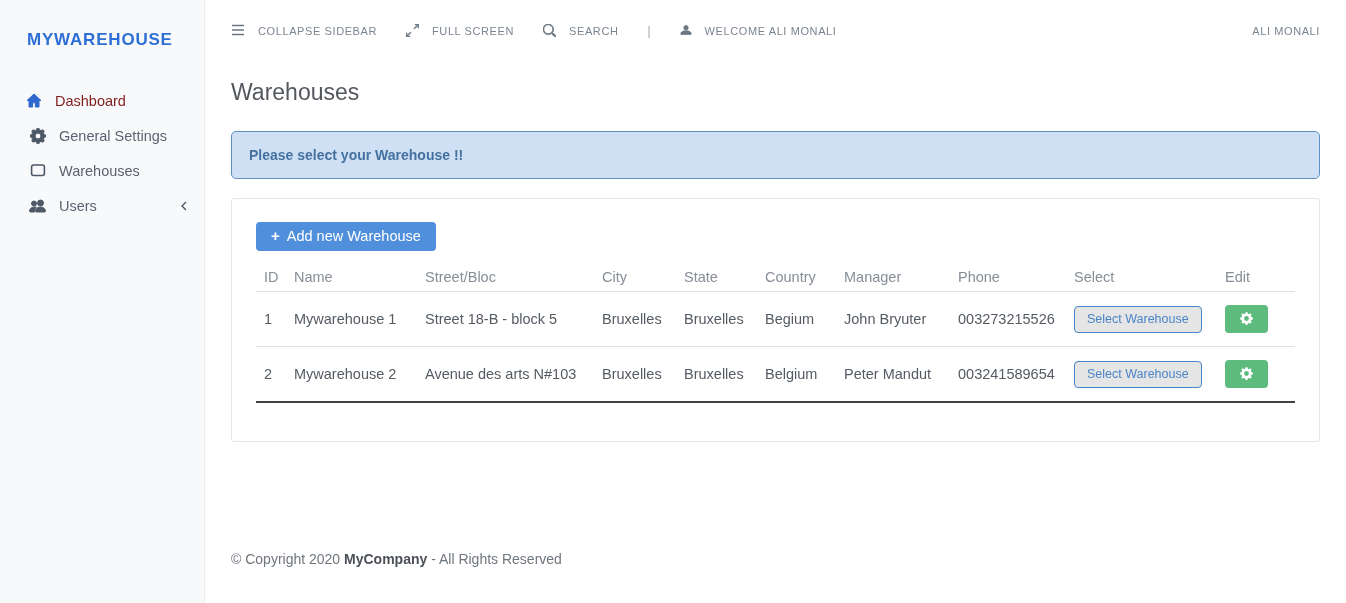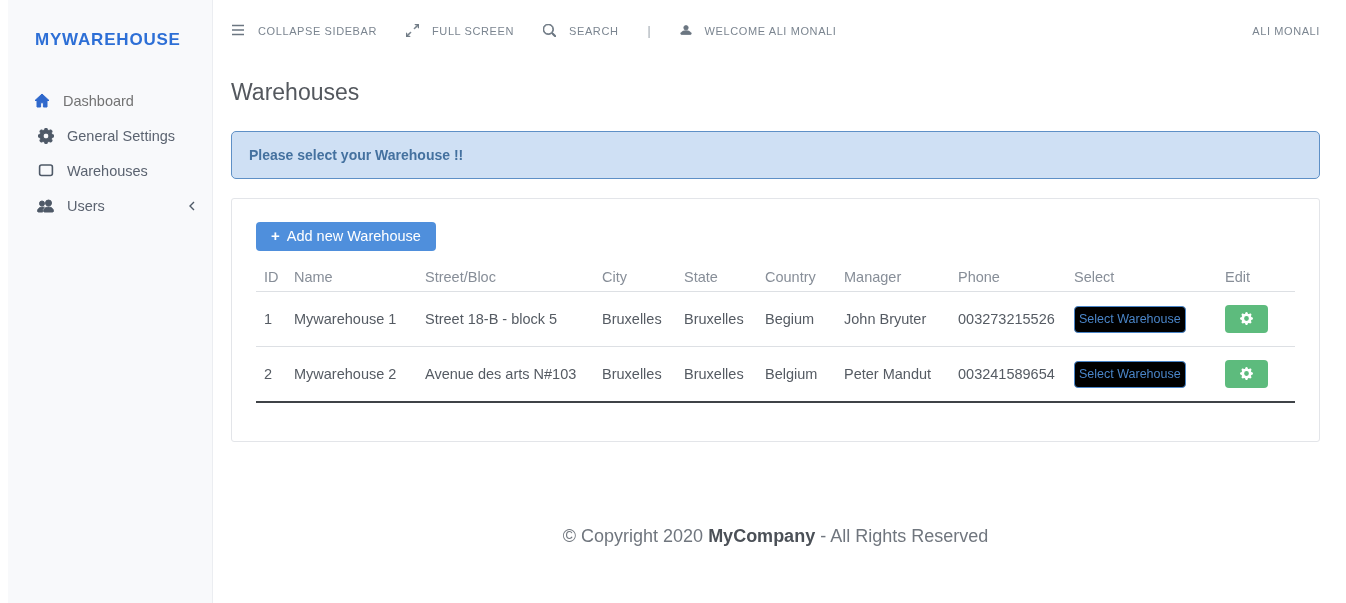--- a/index.html
+++ b/index.html
@@ -8,41 +8,41 @@
     width: 1346px; height: 603px;
     font-family: "Liberation Sans", sans-serif;
     background: #ffffff;
     overflow: hidden;
     position: relative;
     color: #555b63;
   }
 
   
   .sidebar {
-    position: absolute; left: 8px; top: 0;
+    position: absolute; left: 0; top: 0;
     width: 205px; height: 603px;
     background: #f8f9fb;
     border-right: 1px solid #ebedf1;
   }
   .logo {
     padding: 30px 0 0 27px;
     font-size: 17px; font-weight: bold;
     color: #2d6fd6; letter-spacing: 0.8px;
     cursor: pointer;
   }
   .nav { margin-top: 33px; }
   .nav-item {
     display: flex; align-items: center;
     height: 35px; padding: 0 16px 0 29px;
     font-size: 14.5px; color: #5b6370;
     cursor: pointer;
   }
   .nav-item .nicon { width: 17px; height: 17px; margin-right: 13px; flex: 0 0 17px; display: flex; align-items: center; justify-content: center; }
   .nav-item .nicon svg { display: block; }
-  .nav-item.active { color: #737373; padding-left: 25px; }
+  .nav-item.active { color: #7f1d1d; padding-left: 25px; }
   .nav-chevron { margin-left: auto; display: flex; align-items: center; }
 
   
   .main { margin-left: 205px; height: 603px; display: flex; flex-direction: column; }
 
   .topbar {
     display: flex; align-items: center;
     height: 62px; padding: 0 26px; flex: 0 0 62px;
   }
   .topbar-item {
@@ -108,35 +108,35 @@
     white-space: nowrap; overflow: hidden;
     vertical-align: middle;
   }
   .wh-table tr.last td { border-bottom: 2px solid #3f4347; }
   .col-id { width: 30px; } .col-name { width: 131px; } .col-street { width: 177px; }
   .col-city { width: 82px; } .col-state { width: 81px; } .col-country { width: 79px; }
   .col-manager { width: 114px; } .col-phone { width: 116px; } .col-select { width: 151px; }
   .col-edit { width: auto; }
 
   .btn-select {
-    background: #000000;
+    background: #e5e5e5;
     border: 1px solid #4a85c8; color: #4a85c8;
-    border-radius: 4px; padding: 5px 4px 6px;
+    border-radius: 4px; padding: 5px 12px 6px;
     font-size: 12.5px; font-family: inherit;
     cursor: pointer; white-space: nowrap;
   }
   .btn-edit {
     background: #5dbb7d; border: none;
     border-radius: 4px; padding: 7px 15px 5px;
     cursor: pointer; display: inline-flex; align-items: center; justify-content: center;
   }
 
   .footer {
-    margin-top: 84px; padding: 0 26px;
-    font-size: 18px; color: #70767e; text-align: center;
+    margin-top: 109px; padding: 0 26px;
+    font-size: 14px; color: #70767e;
   }
   .footer .company { font-weight: bold; color: #4b5057; }
 
   .i-gray svg { fill: #4e5967; stroke: #4e5967; }
   .i-blue svg { fill: #2f68cc; stroke: #2f68cc; }
   .i-top svg { fill: #6b7681; stroke: #6b7681; }
 </style>
 </head>
 <body>
 

